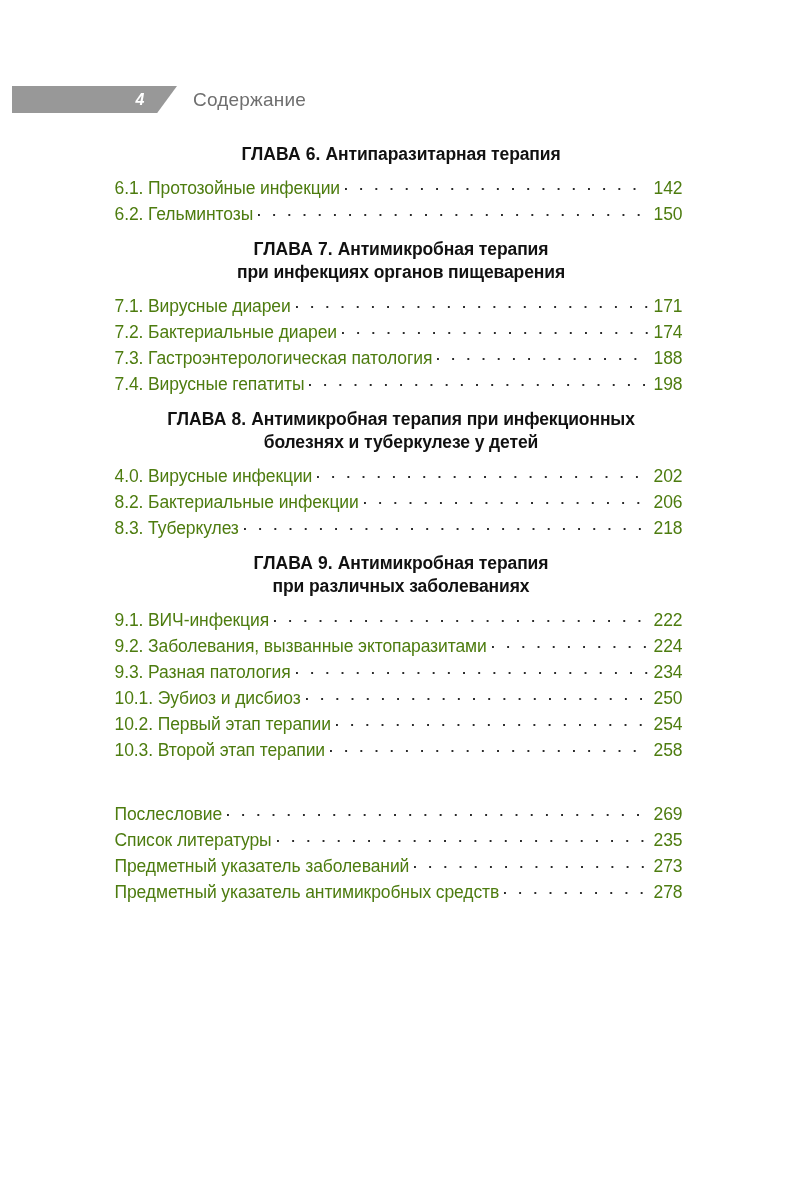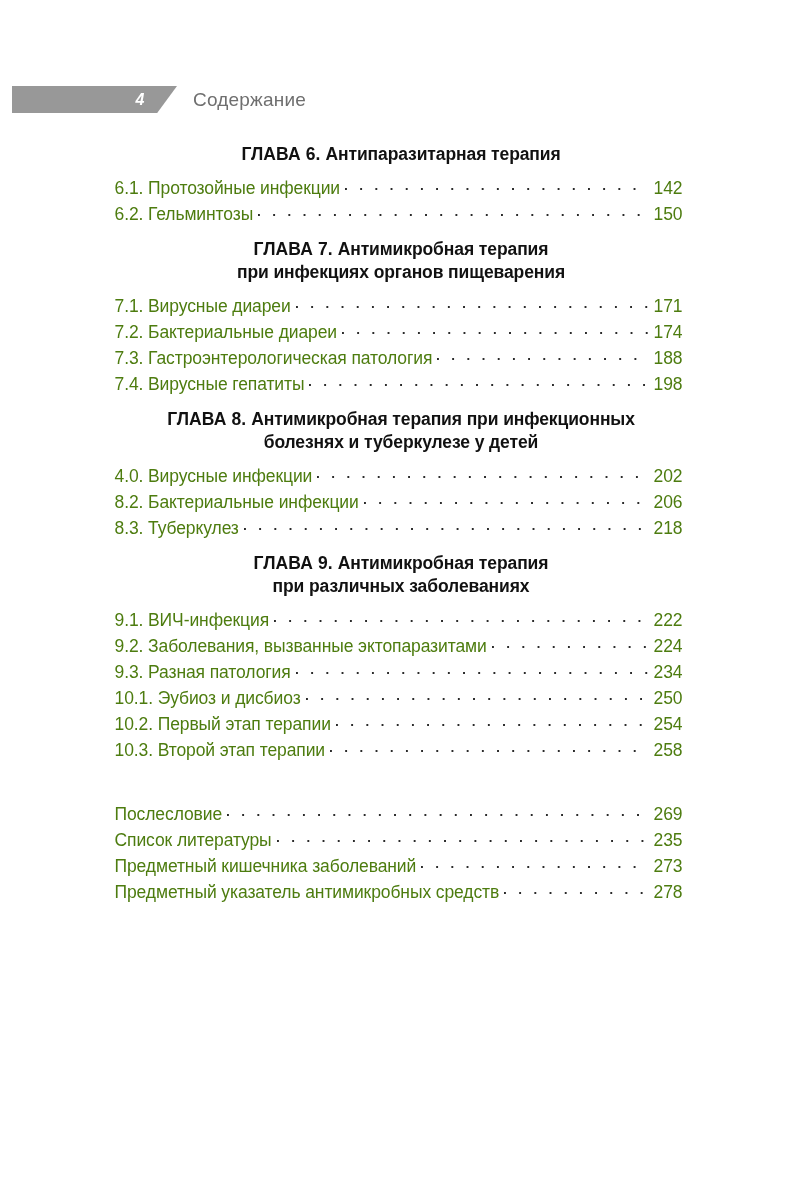--- a/index.html
+++ b/index.html
@@ -256,21 +256,21 @@
         <span class="entry-title">Послесловие</span>
         <span class="leader"></span>
         <span class="entry-page">269</span>
       </div>
       <div class="entry">
         <span class="entry-title">Список литературы</span>
         <span class="leader"></span>
         <span class="entry-page">235</span>
       </div>
       <div class="entry">
-        <span class="entry-title">Предметный кишечника заболеваний</span>
+        <span class="entry-title">Предметный указатель заболеваний</span>
         <span class="leader"></span>
         <span class="entry-page">273</span>
       </div>
       <div class="entry">
         <span class="entry-title">Предметный указатель антимикробных средств</span>
         <span class="leader"></span>
         <span class="entry-page">278</span>
       </div>
     </div>
 </div>

